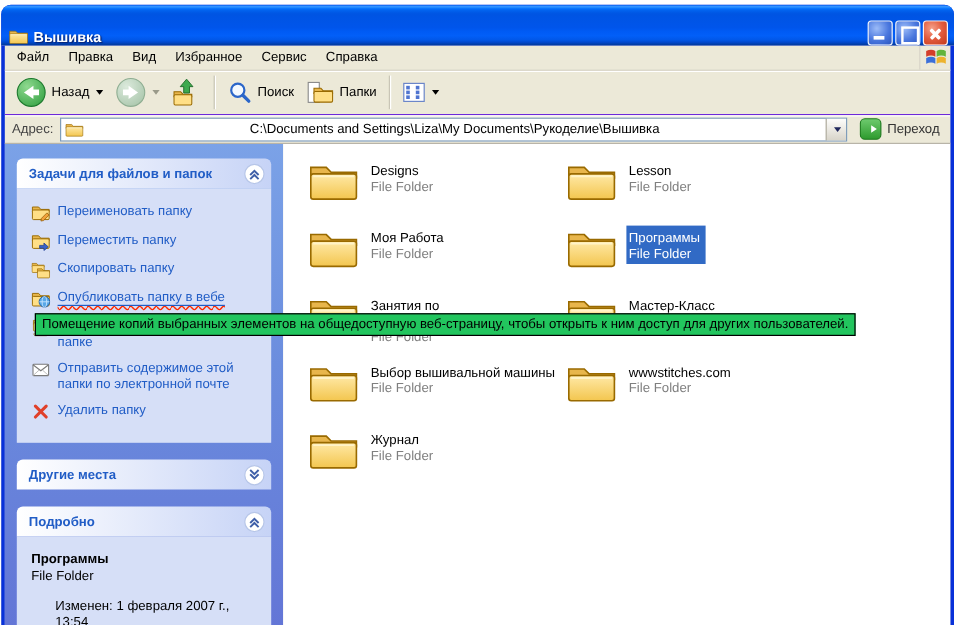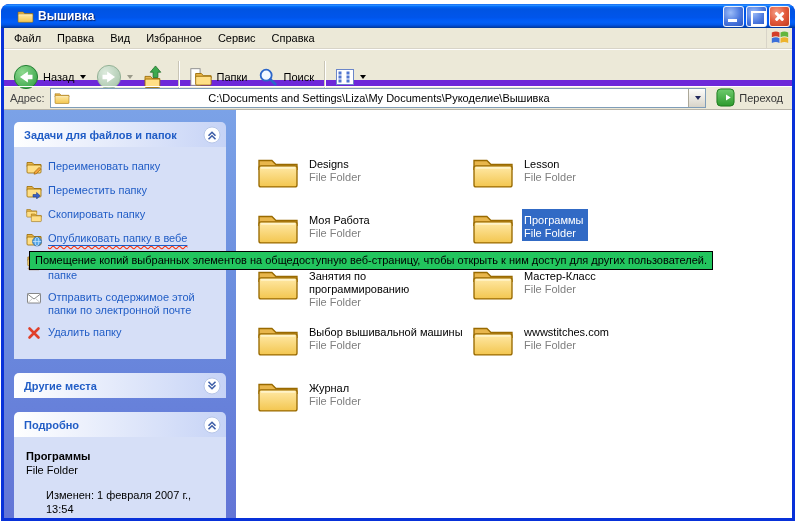--- a/index.html
+++ b/index.html
@@ -3,21 +3,21 @@
 <meta charset="utf-8">
 <style>
   * { margin:0; padding:0; box-sizing:border-box; }
   html,body { width:796px; height:521px; background:#fff; overflow:hidden;
     font-family:"Liberation Sans", sans-serif; font-size:11px; }
 
   .window { position:absolute; left:1px; top:4px; width:794px; height:517px;
     border-radius:8px 8px 0 0; overflow:hidden; background:#0831D9; }
 
   
-  .titlebar { height:24px; display:flex; align-items:center; padding:0 5px 0 16px;
+  .titlebar { height:34px; display:flex; align-items:flex-end; padding:0 5px 0 6px;
     border-radius:8px 8px 0 0;
     background:linear-gradient(to bottom,#0058EE 0%,#3593FF 4%,#288EFF 6%,#127DFF 8%,
       #036FFC 10%,#0262EE 14%,#0057E5 20%,#0054E3 24%,#0055EB 56%,#005BF5 66%,
       #025FF8 76%,#0157E8 86%,#0148CB 92%,#013892 100%); }
   .title-icon { width:17px; height:15px; margin-right:4px; flex:0 0 auto; }
   .title-text { color:#fff; font-weight:bold; font-size:12px; text-shadow:1px 1px 1px #08216B; flex:1; }
   .winbtn { width:21px; height:21px; border-radius:3px; border:1px solid rgba(255,255,255,.9);
     margin-left:2px; position:relative; flex:0 0 auto; }
   .winbtn.minb,.winbtn.maxb { background:radial-gradient(circle at 35% 30%,#9CBCF8 0%,#4A77DE 55%,#2A55C0 100%); }
   .winbtn.minb::after { content:""; position:absolute; left:4px; bottom:4px; width:9px; height:3px; background:#fff; }
@@ -32,22 +32,22 @@
   .window-body { height:calc(100% - 24px); background:#ECE9D8;
     border-left:3px solid #0831D9; border-right:3px solid #0831D9; border-bottom:3px solid #0831D9;
     display:flex; flex-direction:column; }
 
   .menubar { height:21px; display:flex; align-items:center; padding:0 2px;
     border-bottom:1px solid #D8D4C8; }
   .menu-item { padding:3px 8px; color:#000; cursor:default; }
   .menu-logo { margin-left:auto; width:24px; height:20px; display:flex; align-items:center;
     justify-content:center; border-left:1px solid #D8D4C8; padding-left:2px; }
 
-  .toolbar { height:37px; display:flex; align-items:flex-start; padding:12px 4px;
-    border-bottom:6px solid #6d28d9; box-shadow:inset 0 1px 0 #fff; }
+  .toolbar { height:37px; display:flex; align-items:center; padding:0 4px;
+    border-bottom:1px solid #6d28d9; box-shadow:inset 0 1px 0 #fff; }
   .tb-btn { display:flex; align-items:center; gap:4px; padding:2px 5px; border-radius:3px; height:32px; }
   .tb-label { font-size:11px; color:#000; }
   .caret { width:0; height:0; border-left:3.5px solid transparent; border-right:3.5px solid transparent;
     border-top:4px solid #000; margin-left:1px; }
   .caret.disabled { border-top-color:#9a9a8a; }
   .tb-sep { width:1px; height:28px; background:#C9C5B6; box-shadow:1px 0 0 #fff; margin:0 5px; }
 
   .addressbar { height:24px; display:flex; align-items:center; gap:5px; padding:1px 4px;
     border-bottom:1px solid #B8B4A8; box-shadow:inset 0 1px 0 #fff;text-align:center; }
   .addr-label { color:#444; padding-left:2px; }
@@ -75,21 +75,21 @@
     color:#215DC6; cursor:pointer; line-height:13px; }
   .task-icon { flex:0 0 auto; width:16px; height:16px; }
   .task-label { padding-top:1px; }
   .squiggle { text-decoration:underline wavy #FF2A00; text-underline-offset:3px; }
   .hover-underline { text-decoration:underline; color:#215DC6; }
   .details-body { color:#000; line-height:14px; }
   .d-name { font-weight:bold; }
   .d-mod { margin-top:11px;margin-left:20px; }
 
   .content { flex:1; background:#fff; padding:12px 0 0 20px; overflow:hidden; }
-  .files { display:flex; flex-wrap:wrap; width:434px;margin-top:31px; }
+  .files { display:flex; flex-wrap:wrap; width:434px; }
   .file-tile { width:215px; height:45px; display:flex; align-items:flex-start; gap:7px; margin-bottom:11px; }
   .file-icon { width:44px; height:38px; flex:0 0 auto; }
   .file-label { display:flex; flex-direction:column; padding:5px 3px 1px 0; }
   .file-name { color:#000; line-height:13px; padding:0 2px; }
   .file-type { color:#7F7F7F; line-height:13px; padding:0 2px; }
   .file-tile.selected .file-label { background:#316AC5; }
   .file-tile.selected .file-name,
   .file-tile.selected .file-type { color:#fff; }
 
   .tooltip { position:absolute; left:25px; top:141px; z-index:40; background:#22c55e;
@@ -263,30 +263,30 @@
           </svg>
         <span class="caret disabled"></span>
       </div>
       <div class="tb-btn">
         <svg width="25" height="25" viewBox="0 0 26 26">
           <use href="#sym-up-folder-icon" width="26" height="26"></use>
           </svg>
       </div>
       <div class="tb-sep"></div>
       <div class="tb-btn">
+        <svg width="22" height="22" viewBox="0 0 24 24">
+          <use href="#sym-search-icon" width="24" height="24"></use>
+          </svg>
+        <span class="tb-label">Поиск</span>
+      </div>
+      <div class="tb-btn">
         <svg width="24" height="24" viewBox="0 0 26 26">
           <use href="#sym-folders-icon" width="26" height="26"></use>
           </svg>
         <span class="tb-label">Папки</span>
-      </div>
-      <div class="tb-btn">
-        <svg width="22" height="22" viewBox="0 0 24 24">
-          <use href="#sym-search-icon" width="24" height="24"></use>
-          </svg>
-        <span class="tb-label">Поиск</span>
       </div>
       <div class="tb-sep"></div>
       <div class="tb-btn">
         <svg width="20" height="20" viewBox="0 0 20 20">
           <use href="#sym-views-icon" width="20" height="20"></use>
           </svg>
         <span class="caret"></span>
       </div>
     </div>
 

